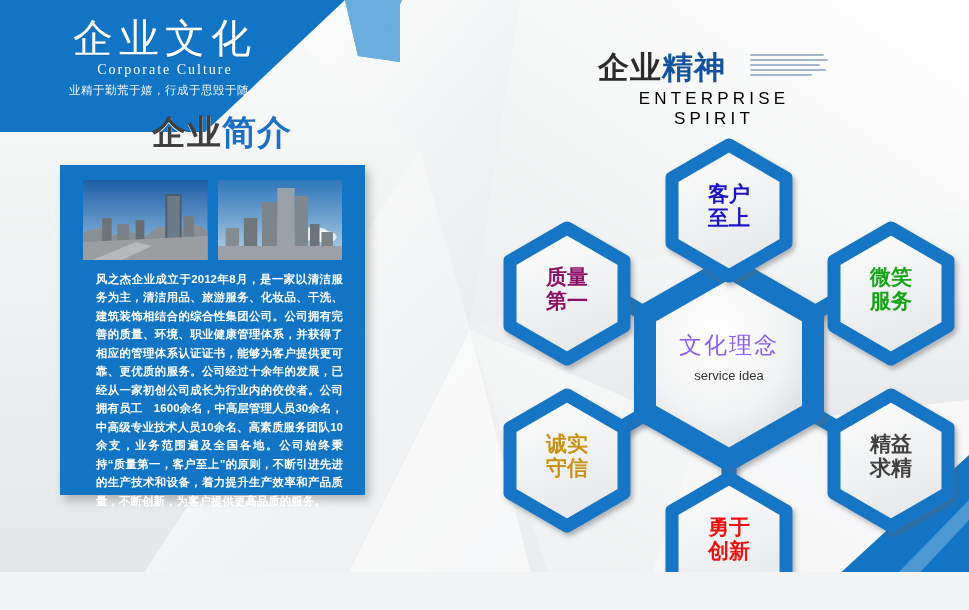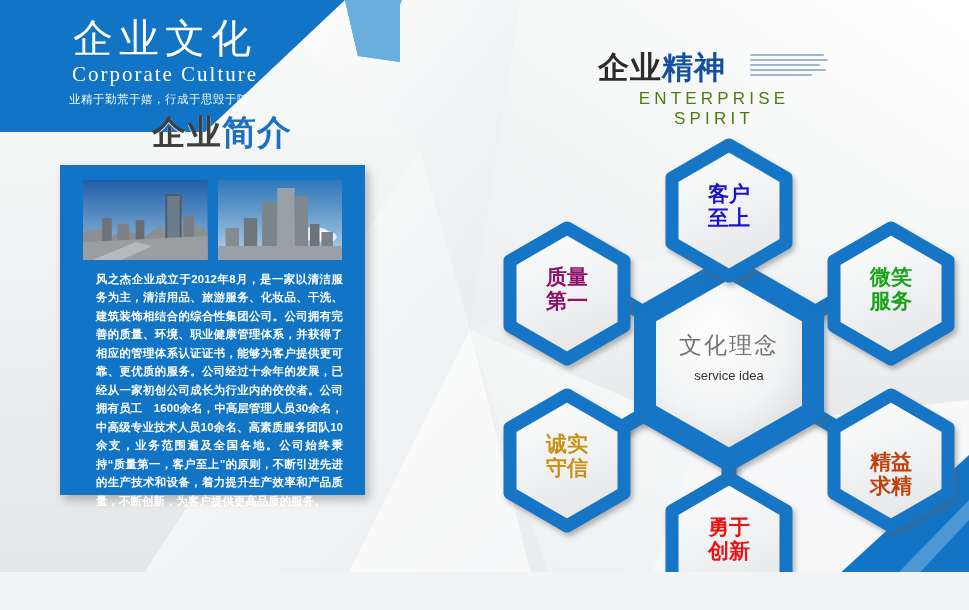--- a/index.html
+++ b/index.html
@@ -17,21 +17,21 @@
   }
   .bg-svg{position:absolute;inset:0;}
 
   
   .banner{position:absolute;left:0;top:0;width:400px;height:135px;}
   .banner svg{display:block;}
 
   .banner-txt{position:absolute;left:0;top:0;width:330px;text-align:center;color:#ffffff;}
   .b-cn{font-family:"Liberation Serif","DejaVu Serif",serif;font-size:40px;letter-spacing:6px;
         padding-top:18px;line-height:1.05;font-weight:400;text-shadow:0 1px 1px rgba(0,0,0,.12);}
-  .b-en{font-family:"Liberation Serif","DejaVu Serif",serif;font-size:21px;letter-spacing:2px;margin-top:2px;}
+  .b-en{font-family:"Liberation Serif","DejaVu Serif",serif;font-size:14px;letter-spacing:2px;margin-top:2px;}
   .b-sub{font-size:11.5px;letter-spacing:.5px;margin-top:5px;opacity:.95;}
 
   
   .h-intro{position:absolute;left:152px;top:112px;font-size:34px;font-weight:700;letter-spacing:1px;
     line-height:1.2;white-space:nowrap;}
   .h-intro .dark{color:#3f3f3f;text-shadow:0 1px 0 #fff;}
   .h-intro .blue{color:#1b6fc4;text-shadow:0 1px 0 #fff;}
 
   
   .card{position:absolute;left:60px;top:165px;width:305px;height:330px;background:#1274c4;
@@ -40,33 +40,33 @@
   .photo{height:80px;flex:1;position:relative;overflow:hidden;border:0;}
   .photo svg{display:block;width:100%;height:100%;}
   .card-body{color:#ffffff;font-size:11.4px;line-height:1.62;padding:10px 22px 0 36px;
       text-align:justify;text-justify:inter-ideograph;letter-spacing:.1px;font-weight:600;}
 
   
   .h-spirit{position:absolute;left:598px;top:52px;width:230px;}
   .h-spirit .row1{font-size:31px;font-weight:700;letter-spacing:1px;line-height:1.05;white-space:nowrap;}
   .h-spirit .row1 .k{color:#2b2b2b;}
   .h-spirit .row1 .b{color:#14519c;}
-  .h-spirit .row2{color:#4d7c0f;font-size:17px;letter-spacing:4.2px;text-align:center;margin-top:4px;
+  .h-spirit .row2{color:#000000;font-size:17px;letter-spacing:4.2px;text-align:center;margin-top:4px;
       padding-left:2px;font-weight:400;}
   .micro{position:absolute;left:152px;top:2px;width:78px;height:30px;opacity:.55;}
   .micro i{display:block;height:2px;background:#5b7fae;margin-bottom:3px;border-radius:1px;}
 
   
   .hexwrap{position:absolute;left:490px;top:118px;width:479px;height:492px;}
   .hexwrap svg{display:block;}
   .hex-label{position:absolute;text-align:center;line-height:1.12;font-weight:700;font-size:21px;
      white-space:nowrap;pointer-events:none;}
   .hex-label span{display:block;text-align:center;}
   .center-label{position:absolute;text-align:center;pointer-events:none;}
-  .center-label .cn{font-size:23px;color:#737373;letter-spacing:2px;}
+  .center-label .cn{font-size:23px;color:#8b5cf6;letter-spacing:2px;}
   .center-label .en{font-size:13px;color:#333;margin-top:7px;font-style:normal;}
 </style>
 </head>
 <body>
 
 <div id="stage">
 
   <div class="bg-base"></div>
   <svg class="bg-svg" width="969" height="610" viewBox="0 0 969 610">
     <defs>
@@ -227,21 +227,21 @@
     </div>
 
     <div class="hex-label" style="left:182px;top:64px;width:114px;color:#1a13c8;">
       <span>客户</span>
         <span>至上</span>
     </div>
     <div class="hex-label" style="left:344px;top:147px;width:114px;color:#17a317;">
       <span>微笑</span>
         <span>服务</span>
     </div>
-    <div class="hex-label" style="left:344px;top:314px;width:114px;color:#c2410c;margin-top:18px;">
+    <div class="hex-label" style="left:344px;top:314px;width:114px;color:#404040;">
       <span>精益</span>
         <span>求精</span>
     </div>
     <div class="hex-label" style="left:182px;top:397px;width:114px;color:#ee1111;">
       <span>勇于</span>
         <span>创新</span>
     </div>
     <div class="hex-label" style="left:20px;top:147px;width:114px;color:#8e1168;">
       <span>质量</span>
         <span>第一</span>

